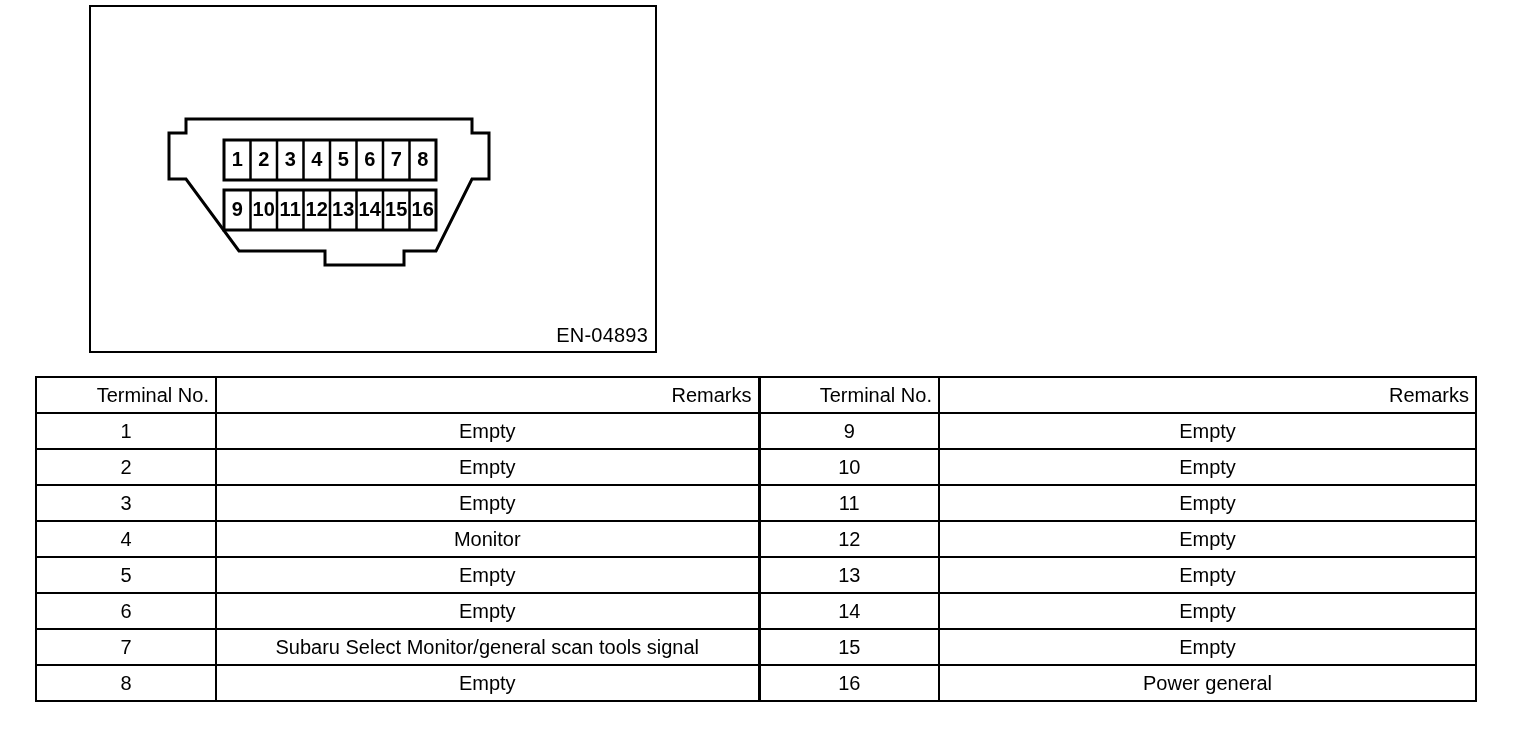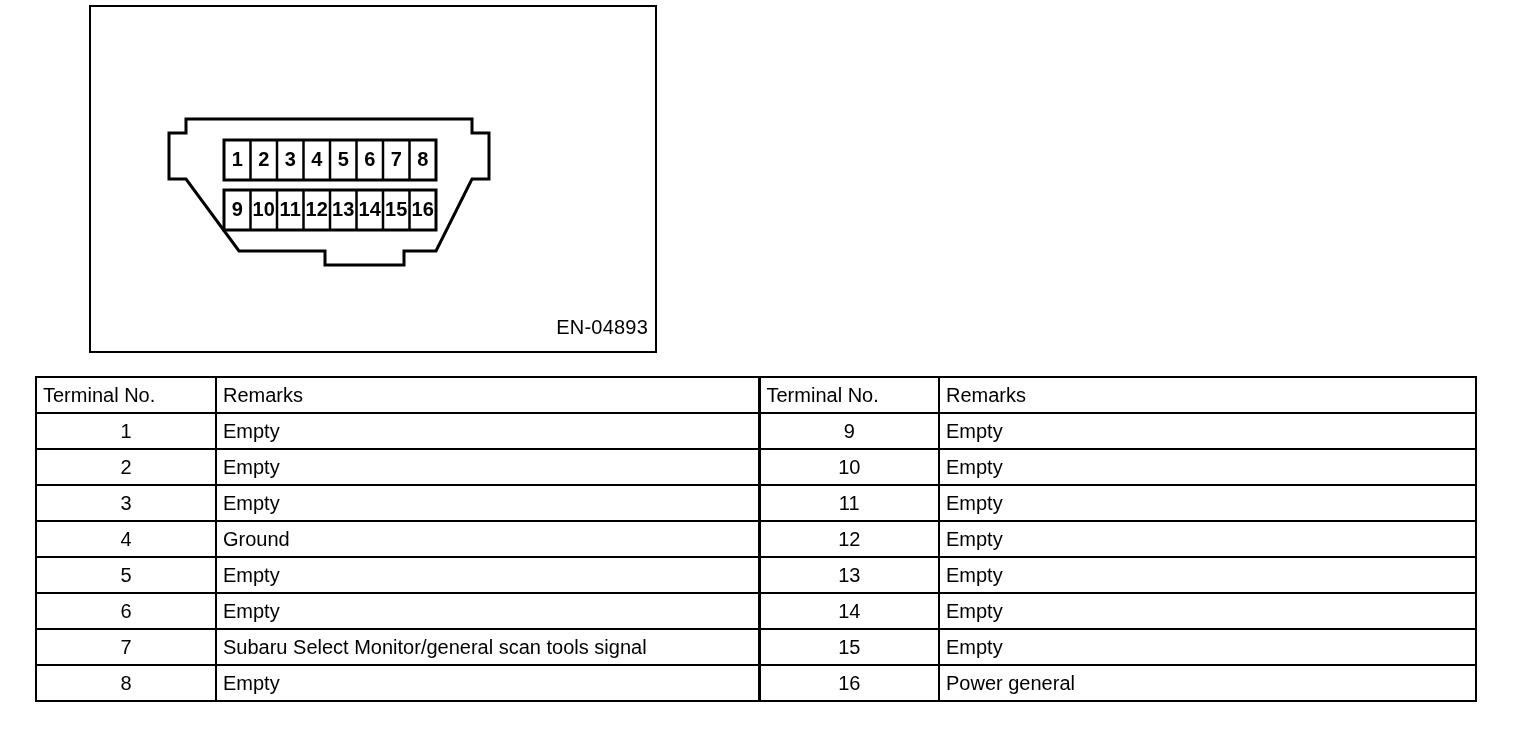--- a/index.html
+++ b/index.html
@@ -43,21 +43,21 @@
     font-size: 20px;
     font-weight: bold;
     text-anchor: middle;
     dominant-baseline: middle;
     fill: #000000;
   }
 
   #figure-code {
     position: absolute;
     right: 7px;
-    bottom: 12px;
+    bottom: 4px;
     font-size: 20px;
     font-family: "Liberation Sans", sans-serif;
     color: #000000;
     letter-spacing: 0.2px;
     white-space: nowrap;
     margin-left: 8px;
   }
 
   
   #terminal-table-wrap {
@@ -85,29 +85,29 @@
     height: 36px;
     font-size: 20px;
     font-weight: normal;
     font-family: "Liberation Sans", sans-serif;
     padding: 0 6px;
     box-sizing: border-box;
     line-height: 1.1;
   }
 
   table.terminal-table th {
-    text-align: left;
+    text-align: right;
   }
 
   td.term-cell {
     text-align: center;
   }
 
   td.remark-cell {
-    text-align: left;
+    text-align: center;
     padding-left: 9px;
   }
 
   
   .split-left {
     border-right-width: 3px !important;
   }
   .split-right {
     border-left-width: 3px !important;
   }
@@ -213,21 +213,21 @@
         <td class="remark-cell">Empty</td>
       </tr>
       <tr>
         <td class="term-cell">3</td>
         <td class="remark-cell split-left">Empty</td>
         <td class="term-cell split-right">11</td>
         <td class="remark-cell">Empty</td>
       </tr>
       <tr>
         <td class="term-cell">4</td>
-        <td class="remark-cell split-left">Ground</td>
+        <td class="remark-cell split-left">Monitor</td>
         <td class="term-cell split-right">12</td>
         <td class="remark-cell">Empty</td>
       </tr>
       <tr>
         <td class="term-cell">5</td>
         <td class="remark-cell split-left">Empty</td>
         <td class="term-cell split-right">13</td>
         <td class="remark-cell">Empty</td>
       </tr>
       <tr>

